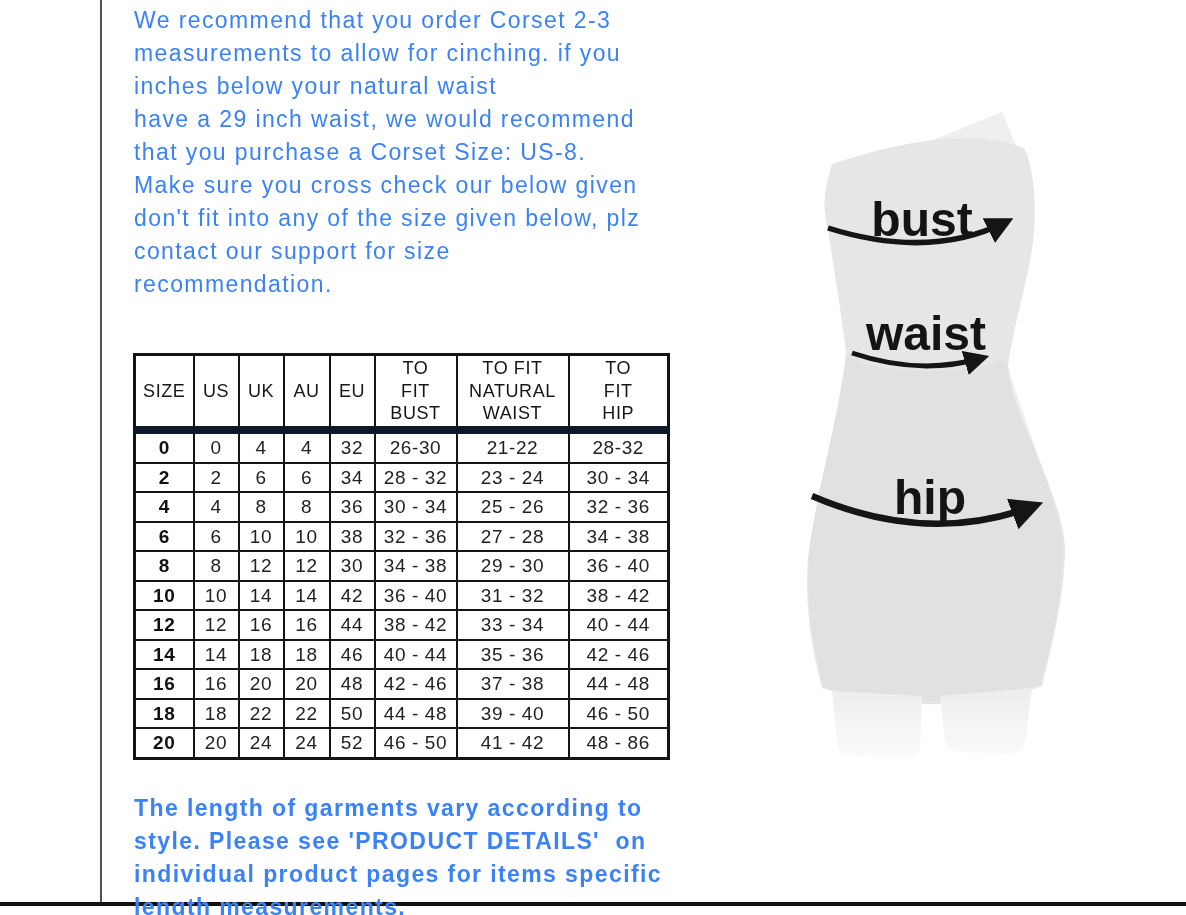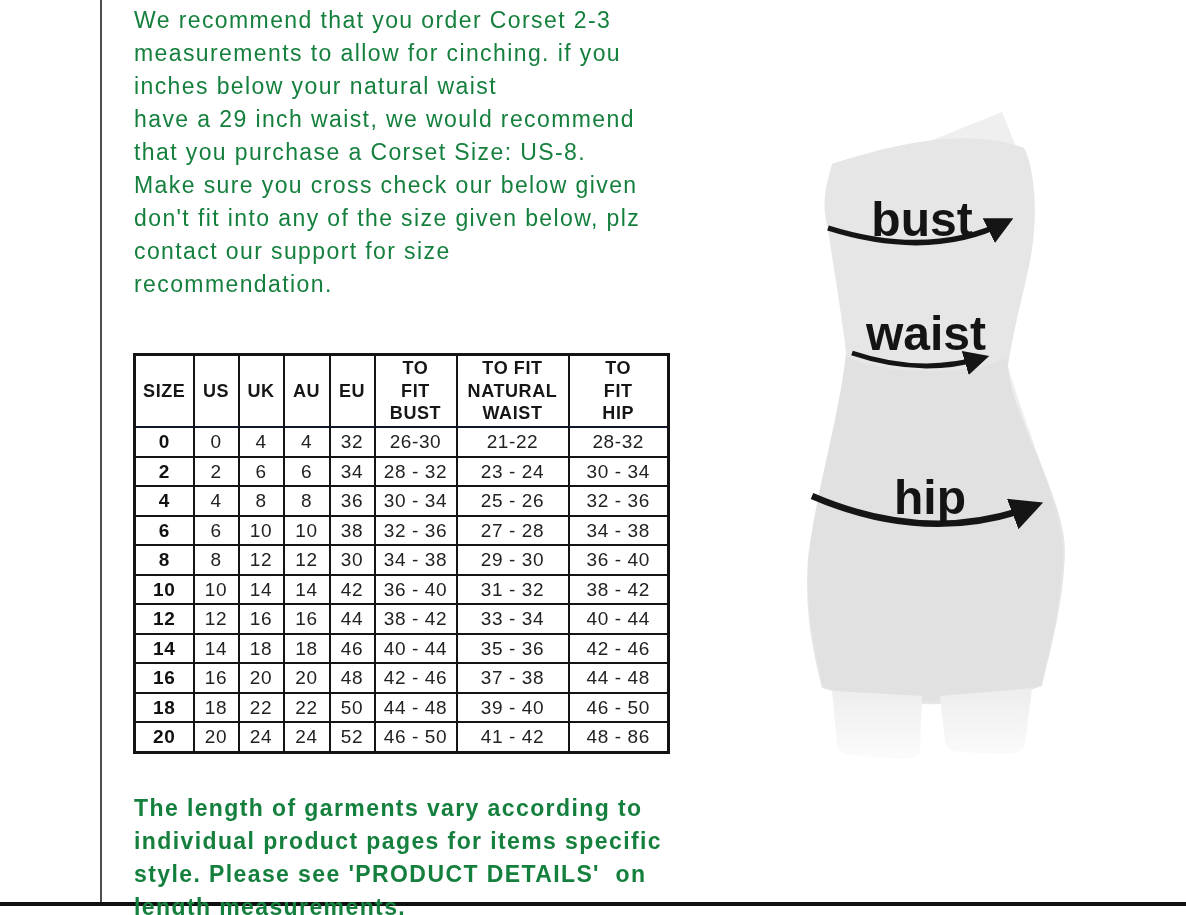--- a/index.html
+++ b/index.html
@@ -7,34 +7,34 @@
     position:relative;width:1186px;height:915px;background:#ffffff;
     font-family:"Liberation Sans",sans-serif;color:#1c1c1c;overflow:hidden;
   }
   .frame-vline{position:absolute;left:100px;top:0;width:2px;height:903px;background:#4f4f4f;}
   .frame-hline{position:absolute;left:0;top:902px;width:1186px;height:4px;background:#101010;}
 
   .para{position:absolute;}
   .intro{left:134px;top:4px;}
   .footer{left:134px;top:792px;font-weight:bold;}
   .text-line{
-    font-size:23px;line-height:33px;letter-spacing:1.4px;white-space:pre;color:#15803d;
+    font-size:23px;line-height:33px;letter-spacing:1.4px;white-space:pre;color:#3b82f6;
   }
 
   table.size-table{
     position:absolute;left:133px;top:353px;width:534px;
     border-collapse:collapse;table-layout:fixed;background:#ffffff;
     border:3px solid #141414;text-align:center;
   }
   table.size-table th,table.size-table td{
     border:2px solid #141414;padding:0;text-align:center;vertical-align:middle;
   }
   table.size-table thead th{
-    font-size:18px;font-weight:bold;line-height:1.25;letter-spacing:0.6px;
-    white-space:pre-line;height:70px;border-bottom:2px solid #0f172a;color:#161616;
+    font-size:18px;font-weight:normal;line-height:1.25;letter-spacing:0.6px;
+    white-space:pre-line;height:70px;border-bottom:8px solid #0f172a;color:#161616;
   }
   table.size-table td{
     font-size:19px;height:27.5px;line-height:1;letter-spacing:0.6px;color:#222222;
     white-space:pre;
   }
   table.size-table td:first-child{font-weight:bold;color:#111111;}
 
   svg.figure{position:absolute;left:770px;top:100px;}
   .fig-label{
     font-family:"Liberation Sans",sans-serif;font-size:48px;font-weight:600;fill:#141414;
@@ -245,18 +245,18 @@
     <path d="M 82 253 Q 150 276 212 258" stroke="#151515" stroke-width="5" fill="none" marker-end="url(#ah)"></path>
     <path d="M 42 396 Q 158 446 264 406" stroke="#151515" stroke-width="6.5" fill="none" marker-end="url(#ah)"></path>
 
     <text class="fig-label" x="152" y="136" text-anchor="middle">bust</text>
     <text class="fig-label" x="156" y="250" text-anchor="middle">waist</text>
     <text class="fig-label" x="160" y="414" text-anchor="middle">hip</text>
   </svg>
 
   <div class="para footer">
     <div class="text-line">The length of garments vary according to</div>
+    <div class="text-line">style. Please see 'PRODUCT DETAILS'  on</div>
     <div class="text-line">individual product pages for items specific</div>
-    <div class="text-line">style. Please see 'PRODUCT DETAILS'  on</div>
     <div class="text-line">length measurements.</div>
   </div>
 
 </div>
 
 </body></html>

